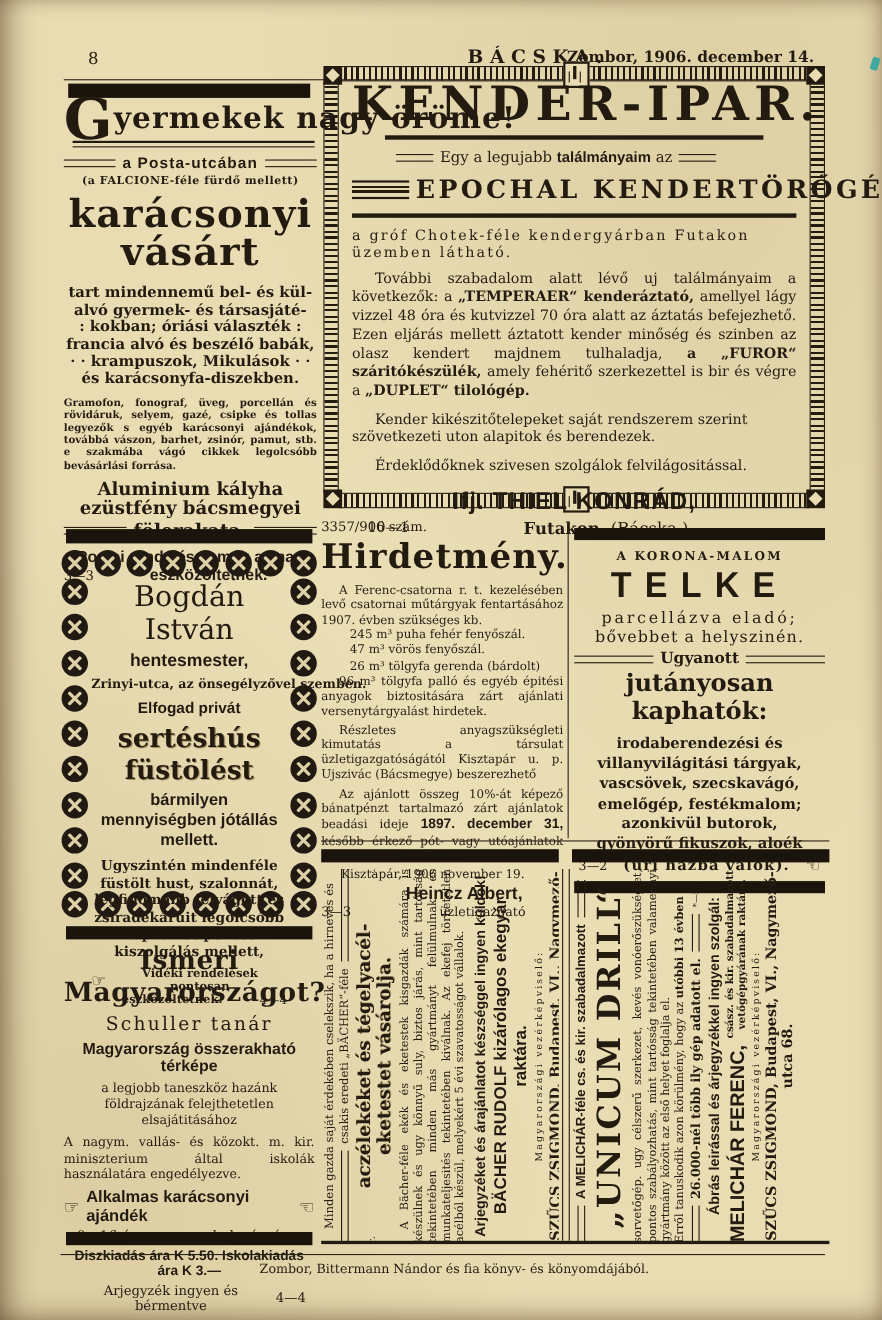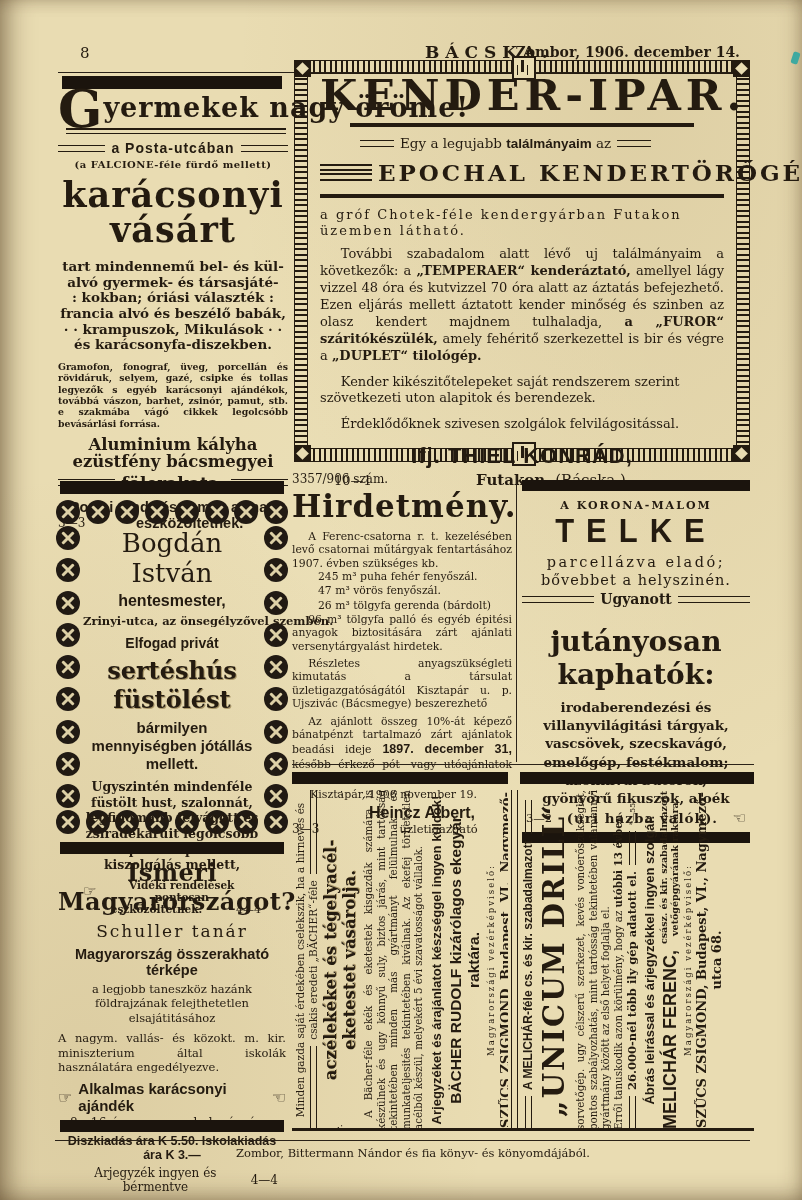--- a/index.html
+++ b/index.html
@@ -358,21 +358,21 @@
     <div class="bar" style="height:11px;"></div>
     <div class="ctr b" style="font-size:11px;letter-spacing:2px;margin-top:8px;">A KORONA-MALOM</div>
     <div class="sans b ctr" style="font-size:31px;letter-spacing:12px;margin-top:2px;transform:scaleY(1.05);">TELKE</div>
     <div class="ctr" style="font-size:14.5px;letter-spacing:2.5px;margin-top:4px;">parcellázva eladó;</div>
     <div class="ctr" style="font-size:14.5px;letter-spacing:1px;margin-top:2px;">bővebbet a helyszinén.</div>
     <div class="rowflex" style="margin-top:3px;">
       <span class="dbl"></span>
       <span class="b" style="font-size:14px;">Ugyanott</span>
       <span class="dbl"></span>
     </div>
-    <div class="ctr b" style="font-size:28px;margin-top:18px;">jutányosan kaphatók:</div>
+    <div class="ctr b" style="font-size:22px;margin-top:1px;">jutányosan kaphatók:</div>
     <div class="ctr b" style="font-size:13.5px;line-height:1.35;margin-top:7px;padding:0 6px;">irodaberendezési és villanyvilágitási tárgyak, vascsövek, szecskavágó, emelőgép, festékmalom; azonkivül butorok, gyönyörű fikuszok, aloék</div>
     <div class="rowflex" style="margin-top:2px;padding:0 4px;">
       <span style="font-size:11.5px;">3—2</span>
       <span class="b" style="flex:1;text-align:center;font-size:13.5px;letter-spacing:1px;">(uri házba valók).</span>
       <span class="hand" style="font-size:15px;">☜</span>
     </div>
     <div class="bar" style="height:11px;margin-top:5px;"></div>
   </div>
 
   <div class="abs rule" style="left:292px;top:764px;width:462px;"></div>

